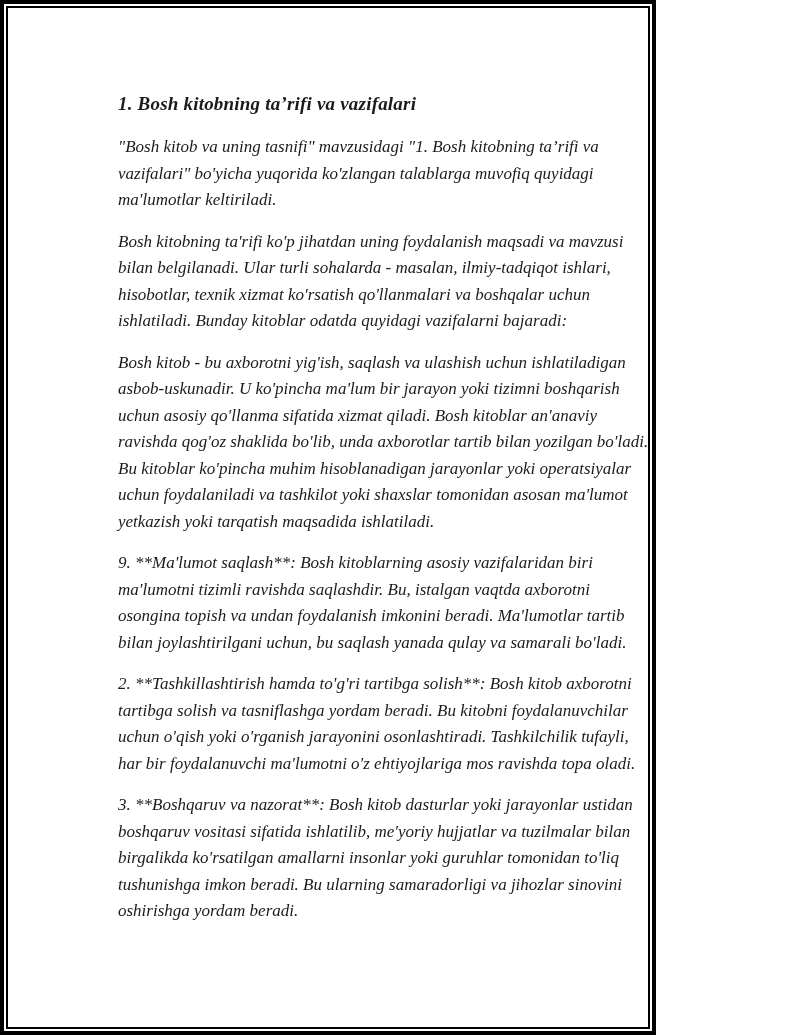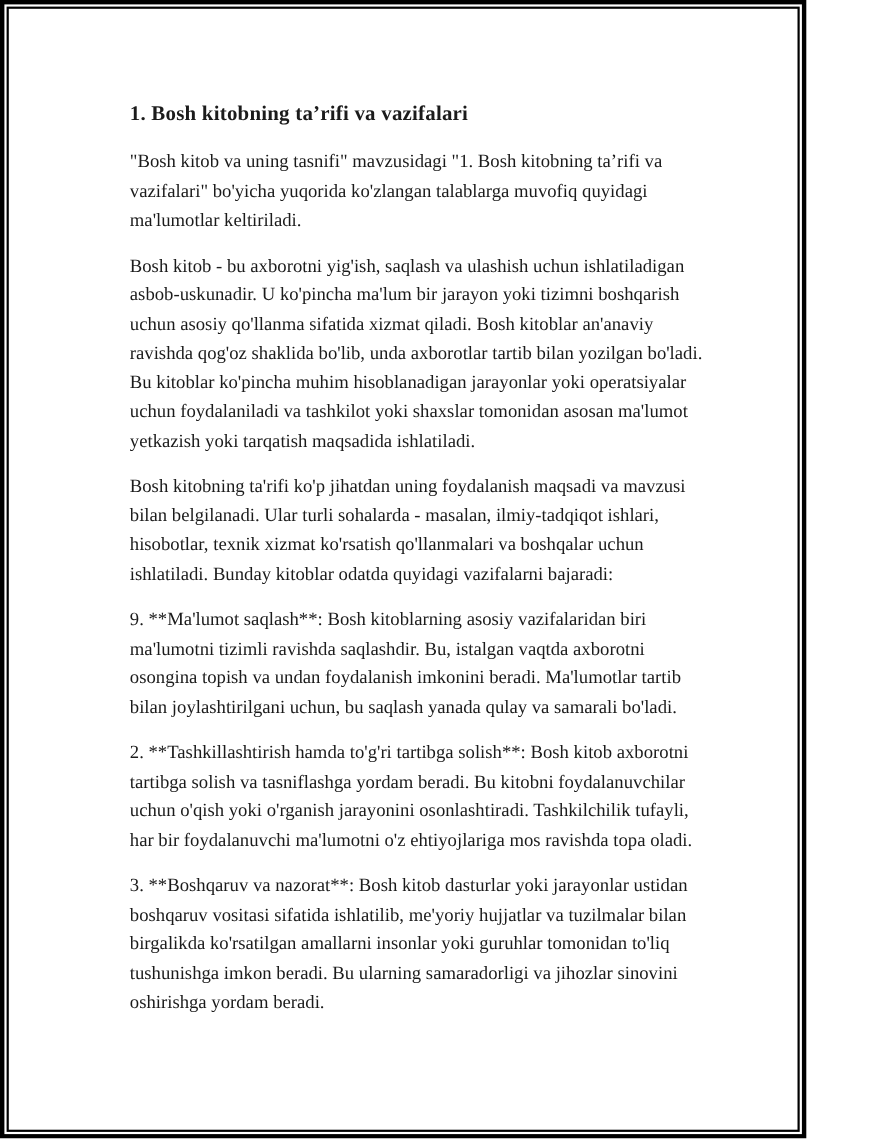--- a/index.html
+++ b/index.html
@@ -2,27 +2,28 @@
 <html><head>
 <meta charset="utf-8">
 <style>
   html, body {
     margin: 0;
     padding: 0;
     background: #ffffff;
   }
   .page {
     position: relative;
-    width: 733px;
+    width: 656px;
     height: 1035px;
     box-sizing: border-box;
     background: #ffffff;
     border: 4px solid #000000;
     overflow: hidden;
     font-family: "Liberation Serif", "DejaVu Serif", serif;
+    font-style: italic;
   }
   .inner-frame {
     position: absolute;
     top: 2px; left: 2px; right: 2px; bottom: 2px;
     border: 2px solid #000000;
     pointer-events: none;
   }
   .content {
     position: absolute;
     left: 114px;
@@ -49,31 +50,31 @@
 <body>
 
 <div class="page" style="background: rgb(255, 255, 255); border-color: rgb(0, 0, 0); color: rgb(27, 27, 27);">
   <div class="inner-frame"></div>
   <div class="content">
     <h1 class="doc-title">1. Bosh kitobning ta’rifi va vazifalari</h1>
     <div>
         <p class="para">"Bosh kitob va uning tasnifi" mavzusidagi "1. Bosh kitobning ta’rifi va
 vazifalari" bo'yicha yuqorida ko'zlangan talablarga muvofiq quyidagi
 ma'lumotlar keltiriladi.</p>
+        <p class="para">Bosh kitobning ta'rifi ko'p jihatdan uning foydalanish maqsadi va mavzusi
+bilan belgilanadi. Ular turli sohalarda - masalan, ilmiy-tadqiqot ishlari,
+hisobotlar, texnik xizmat ko'rsatish qo'llanmalari va boshqalar uchun
+ishlatiladi. Bunday kitoblar odatda quyidagi vazifalarni bajaradi:</p>
         <p class="para">Bosh kitob - bu axborotni yig'ish, saqlash va ulashish uchun ishlatiladigan
 asbob-uskunadir. U ko'pincha ma'lum bir jarayon yoki tizimni boshqarish
 uchun asosiy qo'llanma sifatida xizmat qiladi. Bosh kitoblar an'anaviy
 ravishda qog'oz shaklida bo'lib, unda axborotlar tartib bilan yozilgan bo'ladi.
 Bu kitoblar ko'pincha muhim hisoblanadigan jarayonlar yoki operatsiyalar
 uchun foydalaniladi va tashkilot yoki shaxslar tomonidan asosan ma'lumot
 yetkazish yoki tarqatish maqsadida ishlatiladi.</p>
-        <p class="para">Bosh kitobning ta'rifi ko'p jihatdan uning foydalanish maqsadi va mavzusi
-bilan belgilanadi. Ular turli sohalarda - masalan, ilmiy-tadqiqot ishlari,
-hisobotlar, texnik xizmat ko'rsatish qo'llanmalari va boshqalar uchun
-ishlatiladi. Bunday kitoblar odatda quyidagi vazifalarni bajaradi:</p>
         <p class="para">9. **Ma'lumot saqlash**: Bosh kitoblarning asosiy vazifalaridan biri
 ma'lumotni tizimli ravishda saqlashdir. Bu, istalgan vaqtda axborotni
 osongina topish va undan foydalanish imkonini beradi. Ma'lumotlar tartib
 bilan joylashtirilgani uchun, bu saqlash yanada qulay va samarali bo'ladi.</p>
         <p class="para">2. **Tashkillashtirish hamda to'g'ri tartibga solish**: Bosh kitob axborotni
 tartibga solish va tasniflashga yordam beradi. Bu kitobni foydalanuvchilar
 uchun o'qish yoki o'rganish jarayonini osonlashtiradi. Tashkilchilik tufayli,
 har bir foydalanuvchi ma'lumotni o'z ehtiyojlariga mos ravishda topa oladi.</p>
         <p class="para">3. **Boshqaruv va nazorat**: Bosh kitob dasturlar yoki jarayonlar ustidan
 boshqaruv vositasi sifatida ishlatilib, me'yoriy hujjatlar va tuzilmalar bilan

